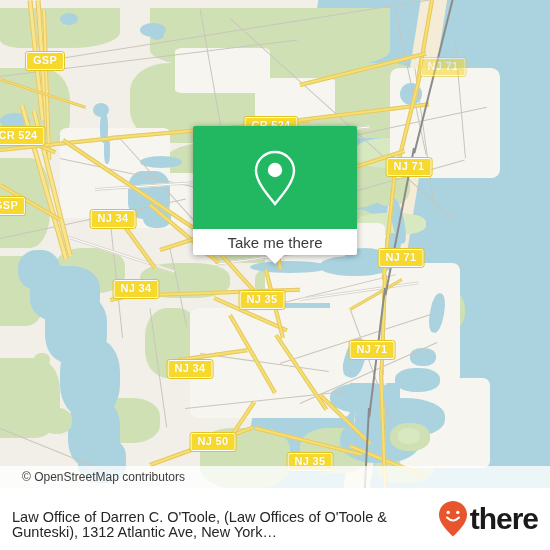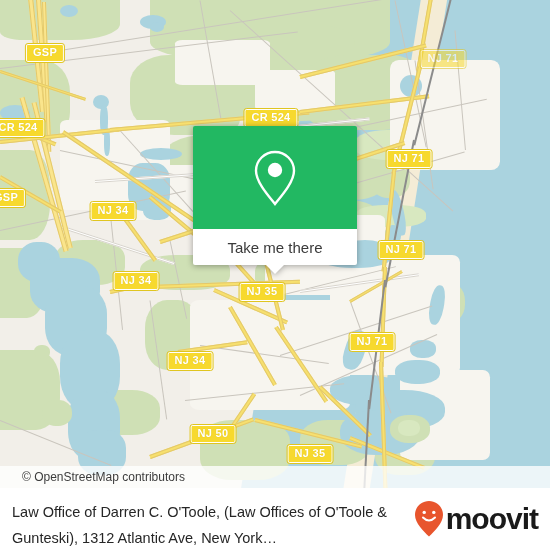--- a/index.html
+++ b/index.html
@@ -16,21 +16,21 @@
   }
 
   
   #map {
     position: absolute;
     left: 0; top: 0;
     width: 550px; height: 488px;
     background: #f2efe9;
     overflow: hidden;
   }
-  .layer { position: absolute; left:0; top:0; width:550px; height:488px; }
+  .layer { position: absolute; left:0; top:8px; width:550px; height:488px; }
 
   
   .poly { position: absolute; }
   .green  { background: #cfe0b5; }
   .green2 { background: #d8e8c0; }
   .water  { background: #aad3df; }
   .pale   { background: #f7f5ef; }
 
   
   #ocean {
@@ -127,21 +127,21 @@
   #popup-head {
     height: 103px;
     background: #22b862;
     display: flex;
     align-items: center;
     justify-content: center;
     border-radius: 2px 2px 0 0;
   }
   #popup-body {
     background: #ffffff;
-    height: 36px;
+    height: 26px;
     display: flex;
     align-items: center;
     justify-content: center;
     border-radius: 0 0 2px 2px;
     position: relative;
   }
   #popup-label {
     font-size: 15px;
     color: #3a3a3a;
     font-family: "Liberation Sans", sans-serif;
@@ -164,21 +164,21 @@
     background: #ffffff;
     display: flex;
     align-items: center;
     z-index: 80;
   }
   #caption-text {
     flex: 1;
     padding-left: 12px;
     padding-right: 8px;
     font-size: 14.5px;
-    line-height: 26px;
+    line-height: 15px;
     color: #262626;
     font-family: "Liberation Sans", sans-serif;
     margin-top: 12px;
   }
   #brand {
     display: flex;
     align-items: center;
     padding-right: 12px;
     gap: 2px;
   }
@@ -405,17 +405,17 @@
 
   <div id="caption">
     <div id="caption-text">Law Office of Darren C. O'Toole, (Law Offices of O'Toole &amp; Gunteski), 1312 Atlantic Ave, New York…</div>
     <div id="brand">
       <svg width="30" height="38" viewBox="0 0 30 38">
         <path d="M15 1 C7.3 1 1 7.2 1 14.9 C1 23 9.5 31 15 36.5 C20.5 31 29 23 29 14.9 C29 7.2 22.7 1 15 1 Z" fill="#e8552d"></path>
         <circle cx="10.2" cy="12.4" r="1.7" fill="#ffffff"></circle>
         <circle cx="19.8" cy="12.4" r="1.7" fill="#ffffff"></circle>
         <path d="M9 17.5 Q15 23.5 21 17.5" fill="none" stroke="#ffffff" stroke-width="2" stroke-linecap="round"></path>
       </svg>
-      <span id="brand-word">moovit</span>
+      <span id="brand-word">there</span>
     </div>
   </div>
 
 </div>
 
 </body></html>

